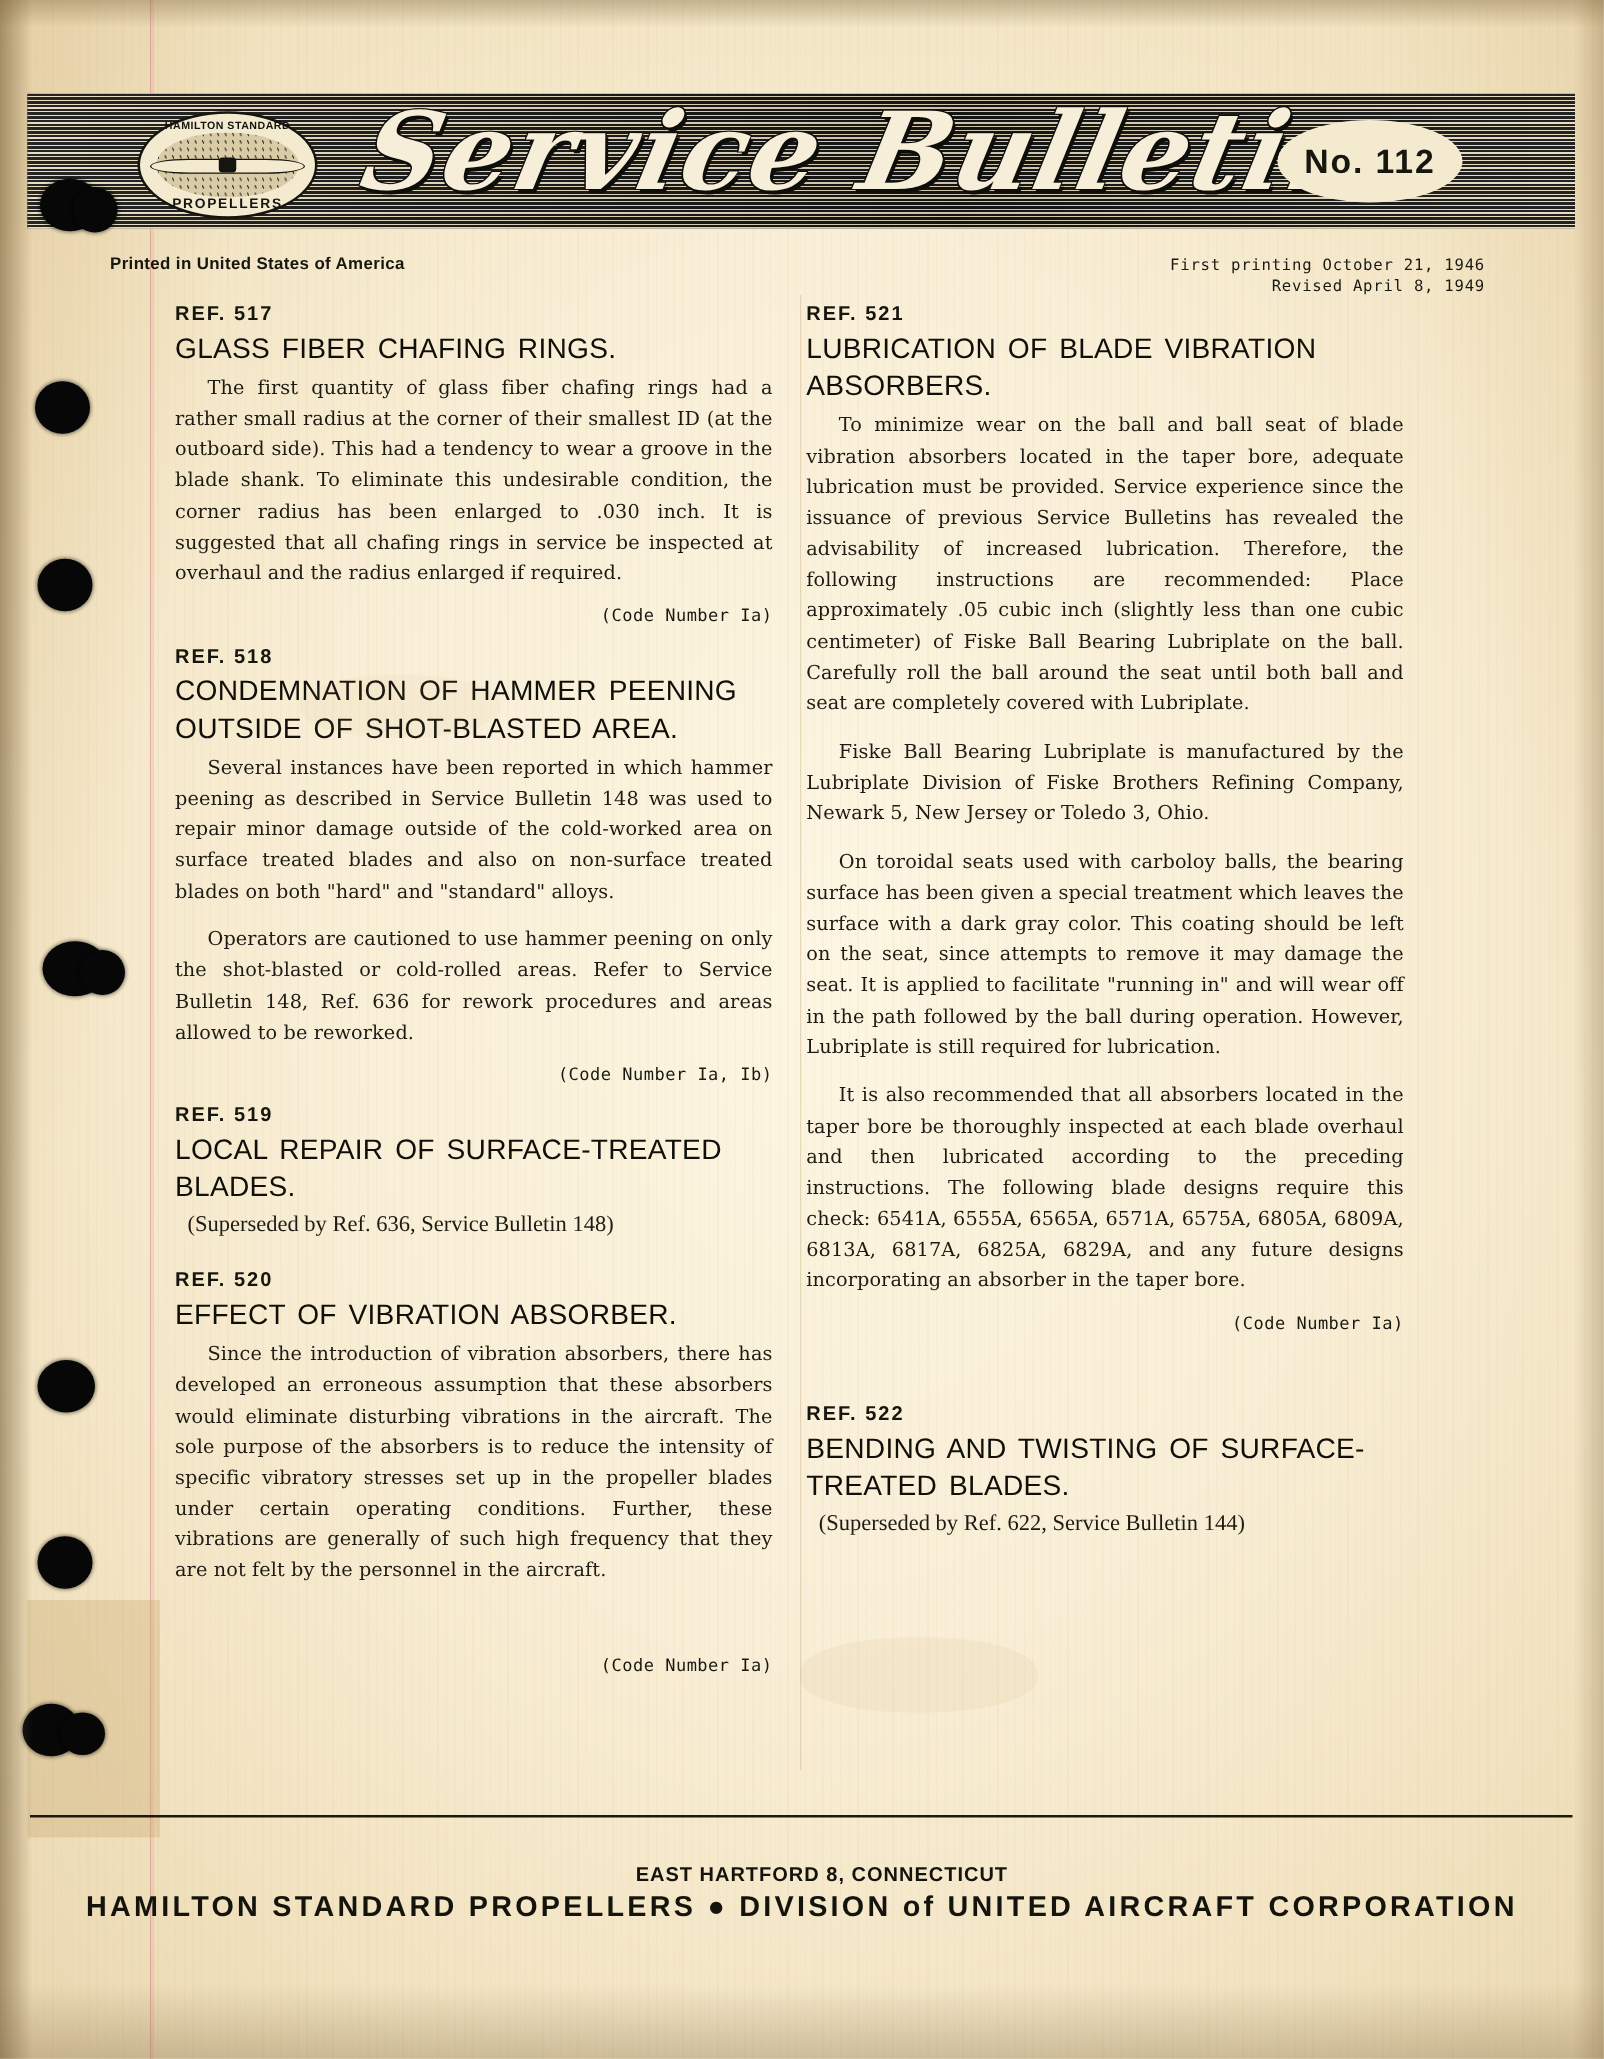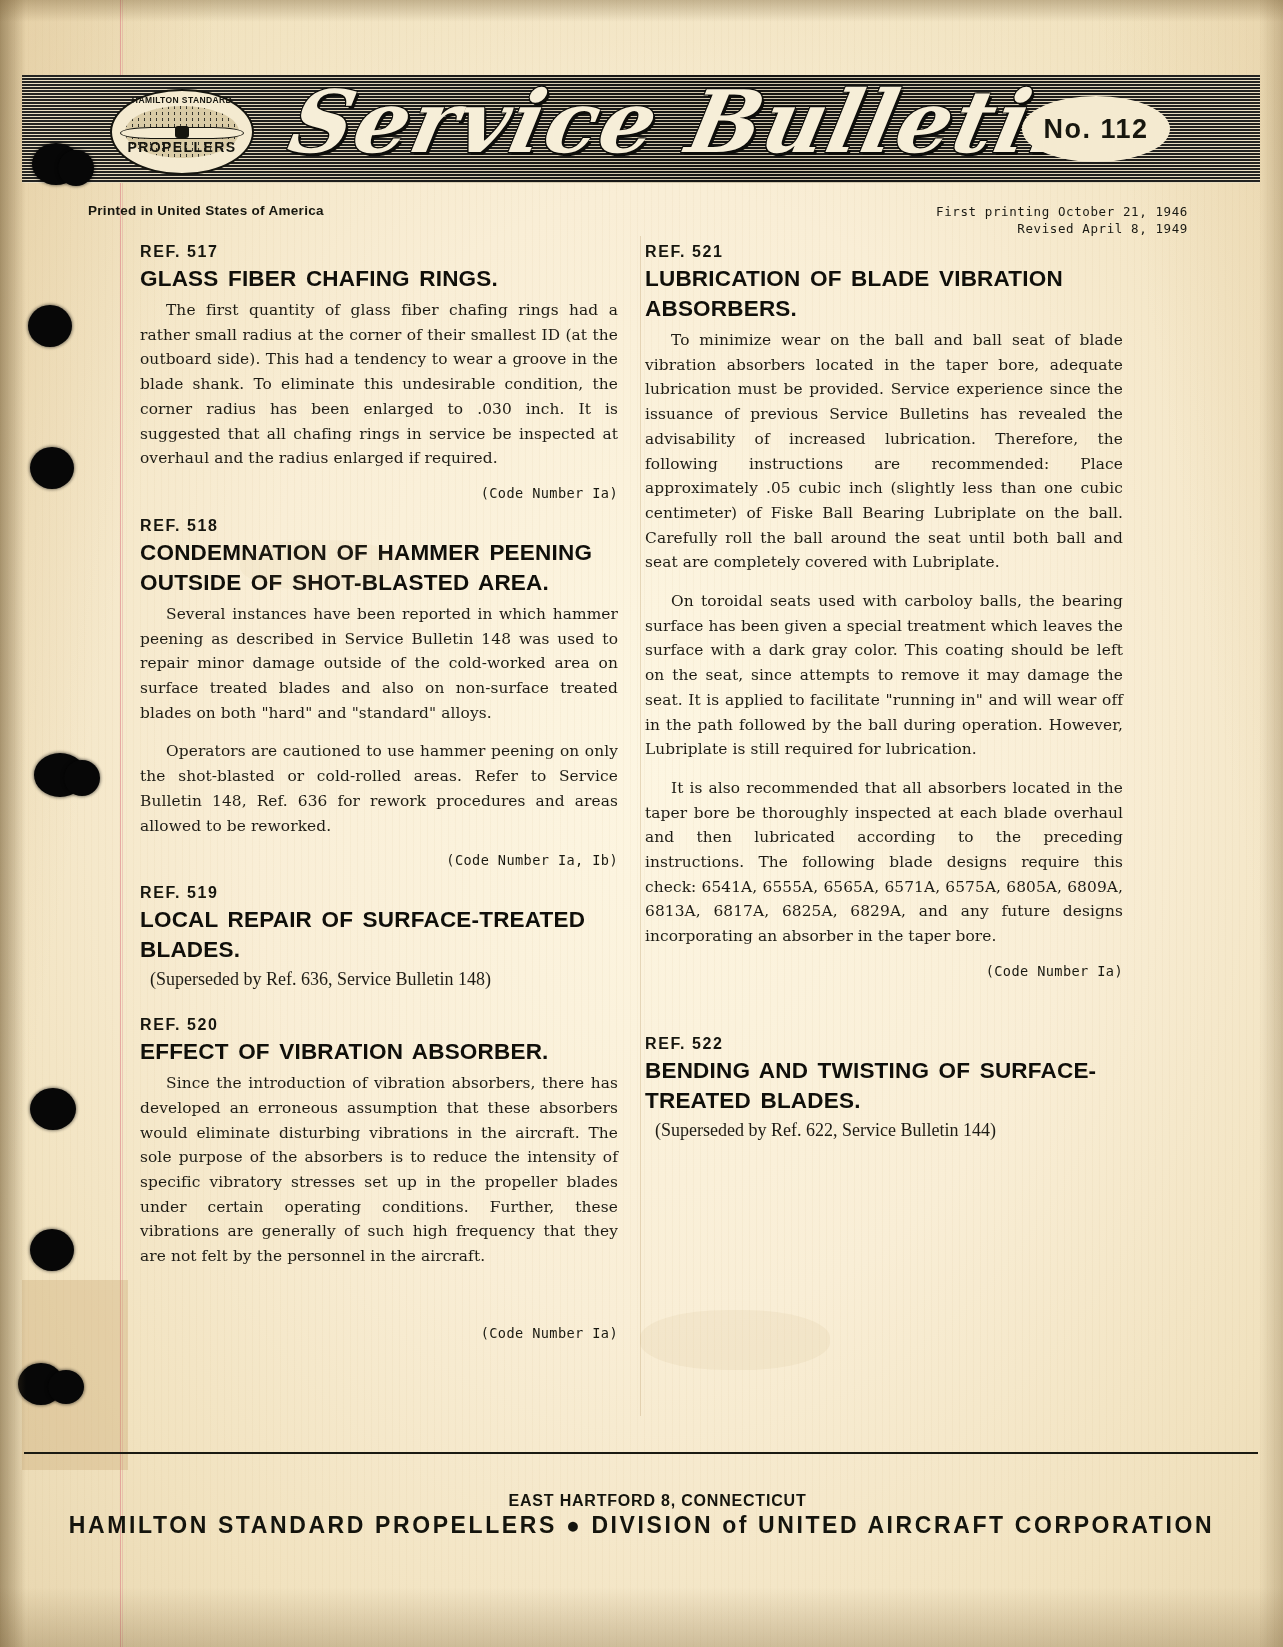--- a/index.html
+++ b/index.html
@@ -66,21 +66,21 @@
     background:#15150f;border-radius:3px;z-index:2;
   }
   .logo-oval .arc-top,.logo-oval .arc-bot{
     position:absolute;left:0;width:140px;text-align:center;
     font-family:"Liberation Sans",sans-serif;
     font-weight:700;color:#15150f;
     letter-spacing:.4px;
     z-index:4;
   }
   .logo-oval .arc-top{top:4px;font-size:8.5px;}
-  .logo-oval .arc-bot{bottom:18px;font-size:14px;letter-spacing:1.4px;}
+  .logo-oval .arc-bot{bottom:4px;font-size:11px;letter-spacing:1.4px;}
   #bannerTitle{
     position:absolute;left:270px;top:-4px;
     font-family:"DejaVu Serif",serif;
     font-style:italic;font-weight:700;
     font-size:86px;
     color:#f6eed8;
     letter-spacing:2px;
     text-shadow:3px 3px 0 #0d0d0a, -1px -1px 0 #0d0d0a, 1px -1px 0 #0d0d0a, -1px 1px 0 #0d0d0a;
     transform:skewX(-12deg);
     z-index:3;
@@ -116,21 +116,21 @@
   #colLeft{left:140px;}
   #colRight{left:645px;}
   .ref{
     font-family:"Liberation Sans",sans-serif;
     font-weight:700;font-size:16px;color:#16160f;
     letter-spacing:1.6px;
     margin:0 0 3px 0;
   }
   .title{
     font-family:"Liberation Sans",sans-serif;
-    font-weight:700;font-size:22.5px;color:#100f0a;
+    font-weight:400;font-size:22.5px;color:#100f0a;
     letter-spacing:.2px;line-height:30px;
     margin:0 0 4px 0;
     word-spacing:3px;
   }
   .para{
     font-family:"DejaVu Serif",serif;
     font-size:15.4px;color:#1d1b14;
     line-height:24.7px;
     margin:0 0 14px 0;
     text-align:justify;
@@ -272,20 +272,21 @@
     </div>
 
   </div>
 
   <div class="col" id="colRight">
 
     <div class="sect">
       <div class="ref">REF. 521</div>
       <div class="title">LUBRICATION OF BLADE VIBRATION ABSORBERS.</div>
       <p class="para">To minimize wear on the ball and ball seat of blade vibration absorbers located in the taper bore, adequate lubrication must be provided. Service experience since the issuance of previous Service Bulletins has revealed the advisability of increased lubrication. Therefore, the following instructions are recommended: Place approximately .05 cubic inch (slightly less than one cubic centimeter) of Fiske Ball Bearing Lubriplate on the ball.  Carefully roll the ball around the seat until both ball and seat are completely covered with Lubriplate.</p>
+      <p class="para">Fiske Ball Bearing Lubriplate is manufactured by the Lubriplate Division of Fiske Brothers Refining Company, Newark 5, New Jersey or Toledo 3, Ohio.</p>
       <p class="para">On toroidal seats used with carboloy balls, the bearing surface has been given a special treatment which leaves the surface with a dark gray color.  This coating should be left on the seat, since attempts to remove it may damage the seat.  It is applied to facilitate "running in" and will wear off in the path followed by the ball during operation.  However, Lubriplate is still required for lubrication.</p>
       <p class="para">It is also recommended that all absorbers located in the taper bore be thoroughly inspected at each blade overhaul and then lubricated according to the preceding instructions. The following blade designs require this check: 6541A, 6555A, 6565A, 6571A, 6575A, 6805A, 6809A, 6813A, 6817A, 6825A, 6829A, and any future designs incorporating an absorber in the taper bore.</p>
       <div class="code">(Code Number Ia)</div>
     </div>
 
     <div class="gap"></div>
 
     <div class="sect">
       <div class="ref">REF. 522</div>
       <div class="title">BENDING AND TWISTING OF SURFACE-TREATED BLADES.</div>

